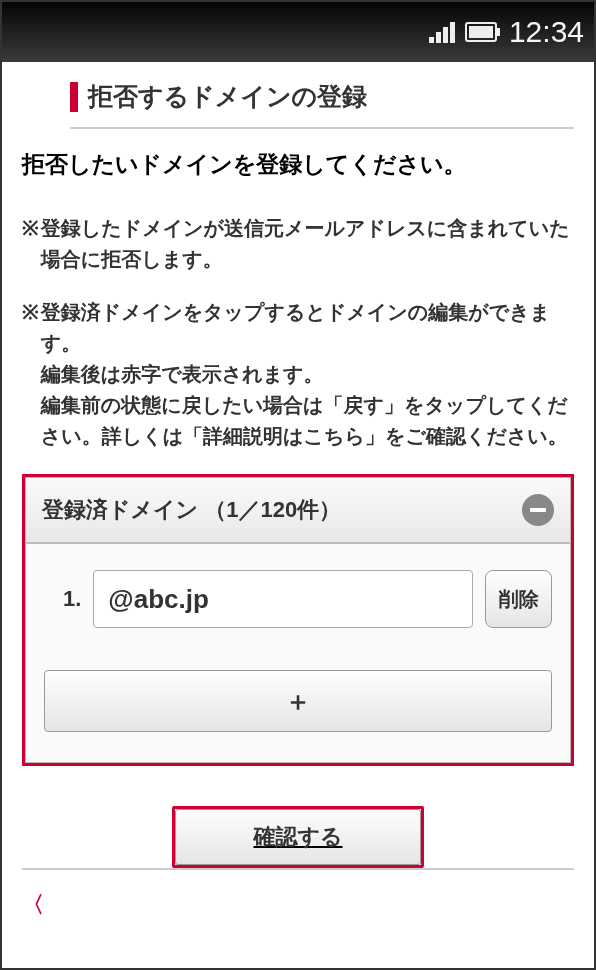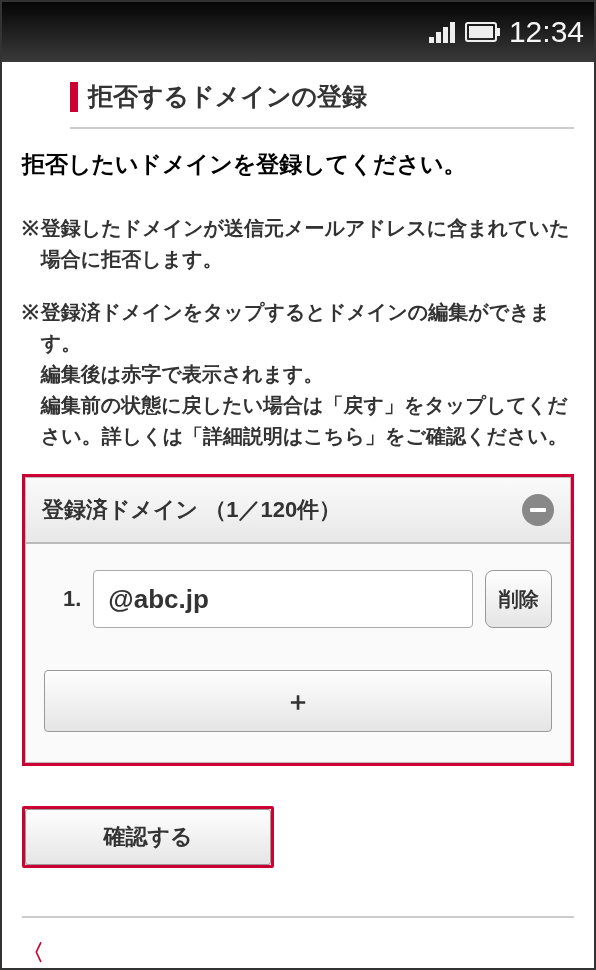--- a/index.html
+++ b/index.html
@@ -166,21 +166,22 @@
       align-items: center;
       justify-content: center;
       gap: 6px;
     }
     .plus-sign {
       font-size: 26px;
       font-weight: bold;
     }
     .confirm-wrap {
       display: flex;
-      margin-bottom: 48px;
+      justify-content: center;
+      text-decoration: underline;
     }
     .confirm-btn {
       width: 252px;
       height: 62px;
       border: 3px solid #cc0033;
       border-radius: 2px;
       background: linear-gradient(to bottom, #fefefe, #e5e5e5);
       font-size: 22px;
       font-weight: bold;
       color: #333;

